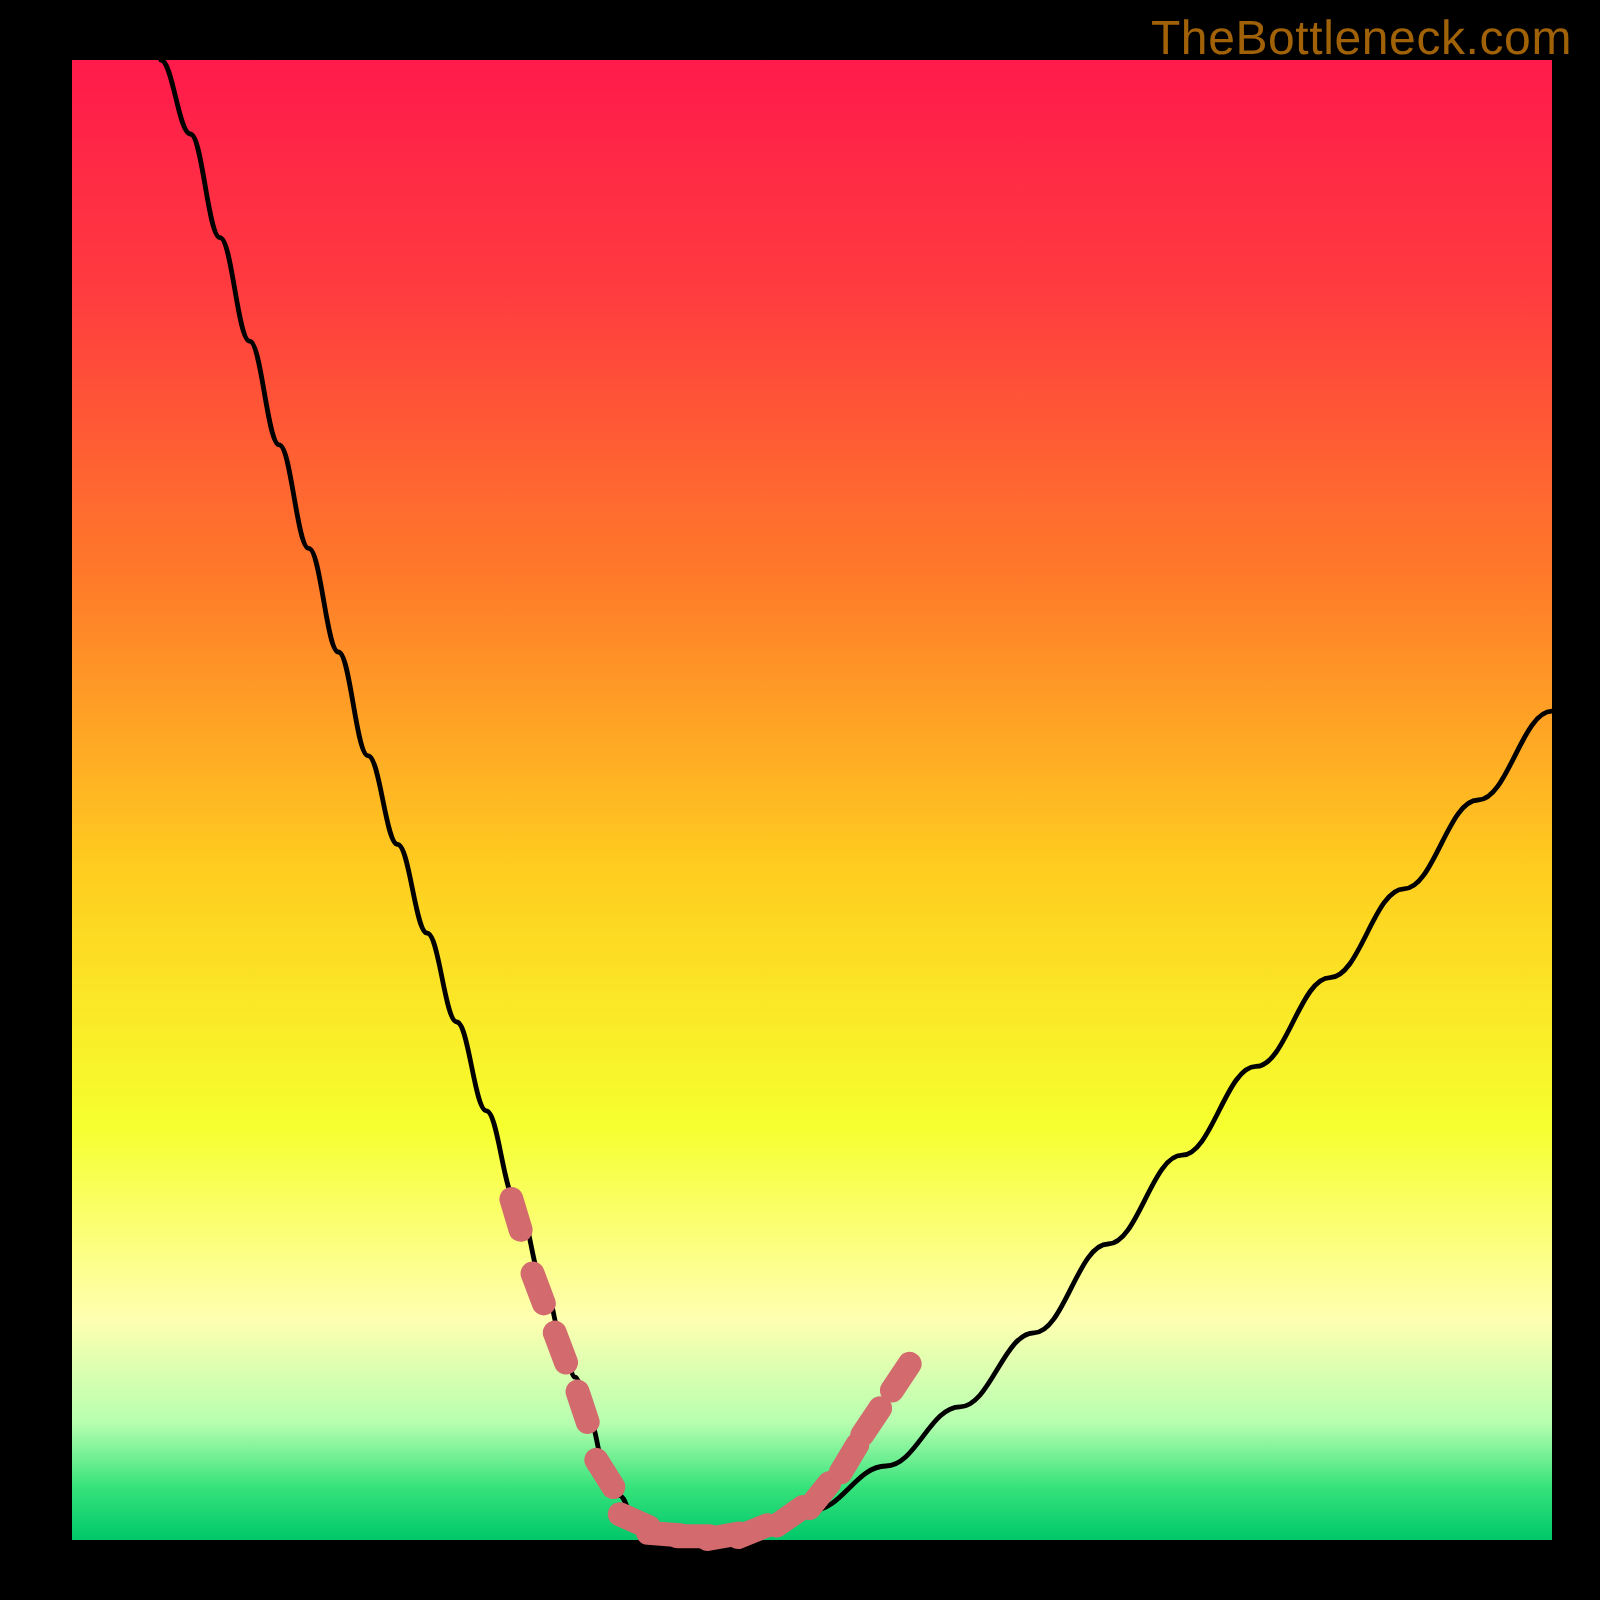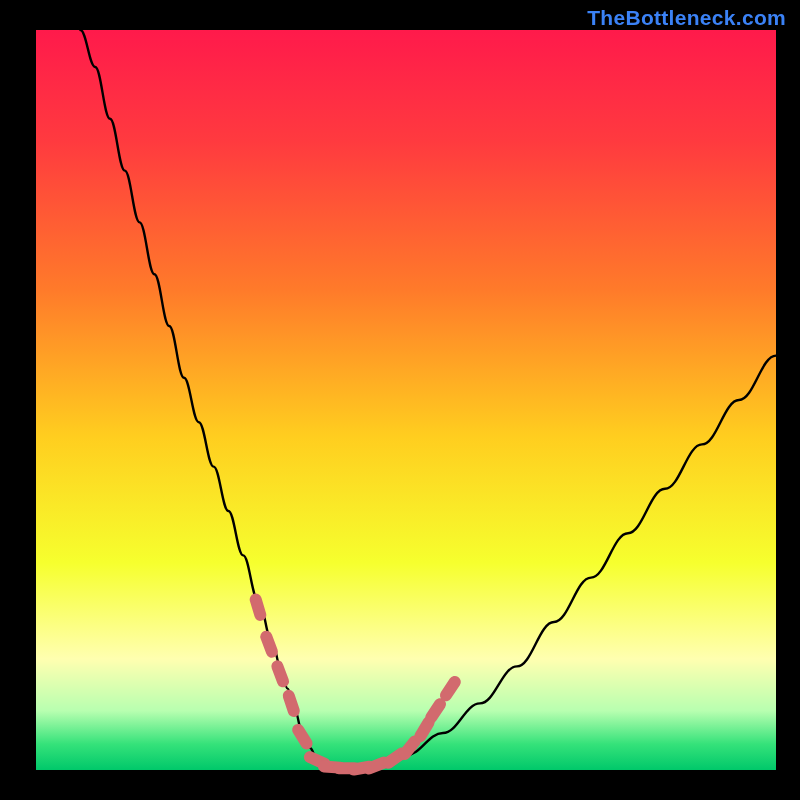--- a/index.html
+++ b/index.html
@@ -14,23 +14,23 @@
   .stage {
     position: relative;
     width: 800px;
     height: 800px;
     background: #000000;
   }
   .watermark {
     position: absolute;
     top: 6px;
     right: 14px;
-    color: #3b82f6;
-    font-size: 21px;
-    font-weight: 700;
+    color: #a16207;
+    font-size: 24px;
+    font-weight: 400;
     letter-spacing: 0.3px;
     z-index: 5;
   }
   svg.plot {
     position: absolute;
     left: 0;
     top: 0;
     width: 800px;
     height: 800px;
   }

